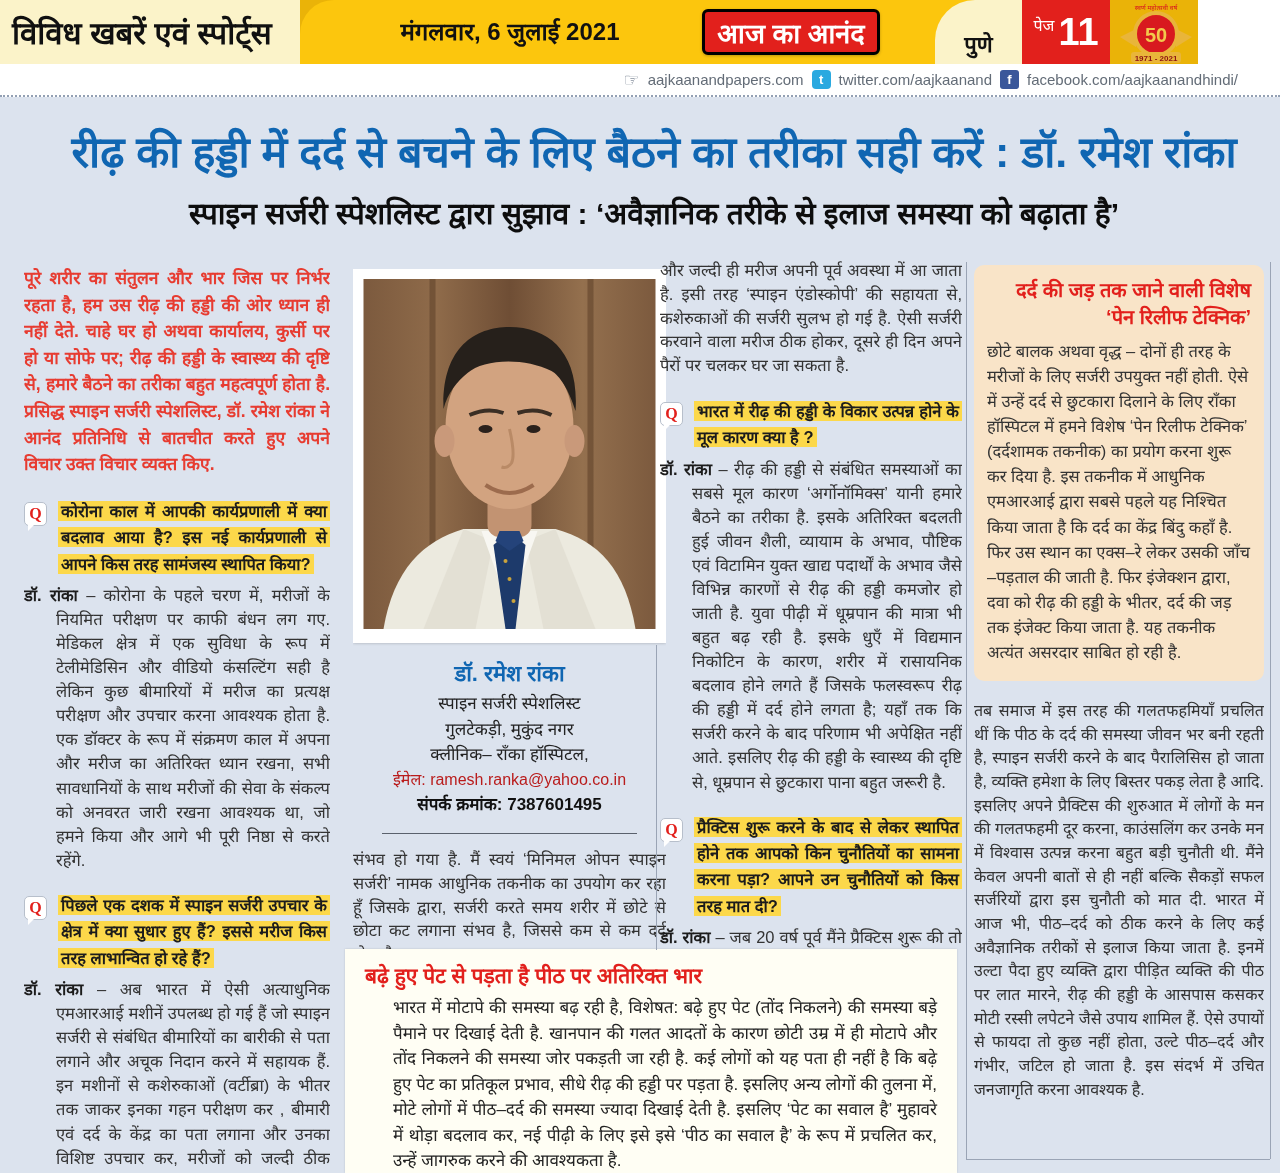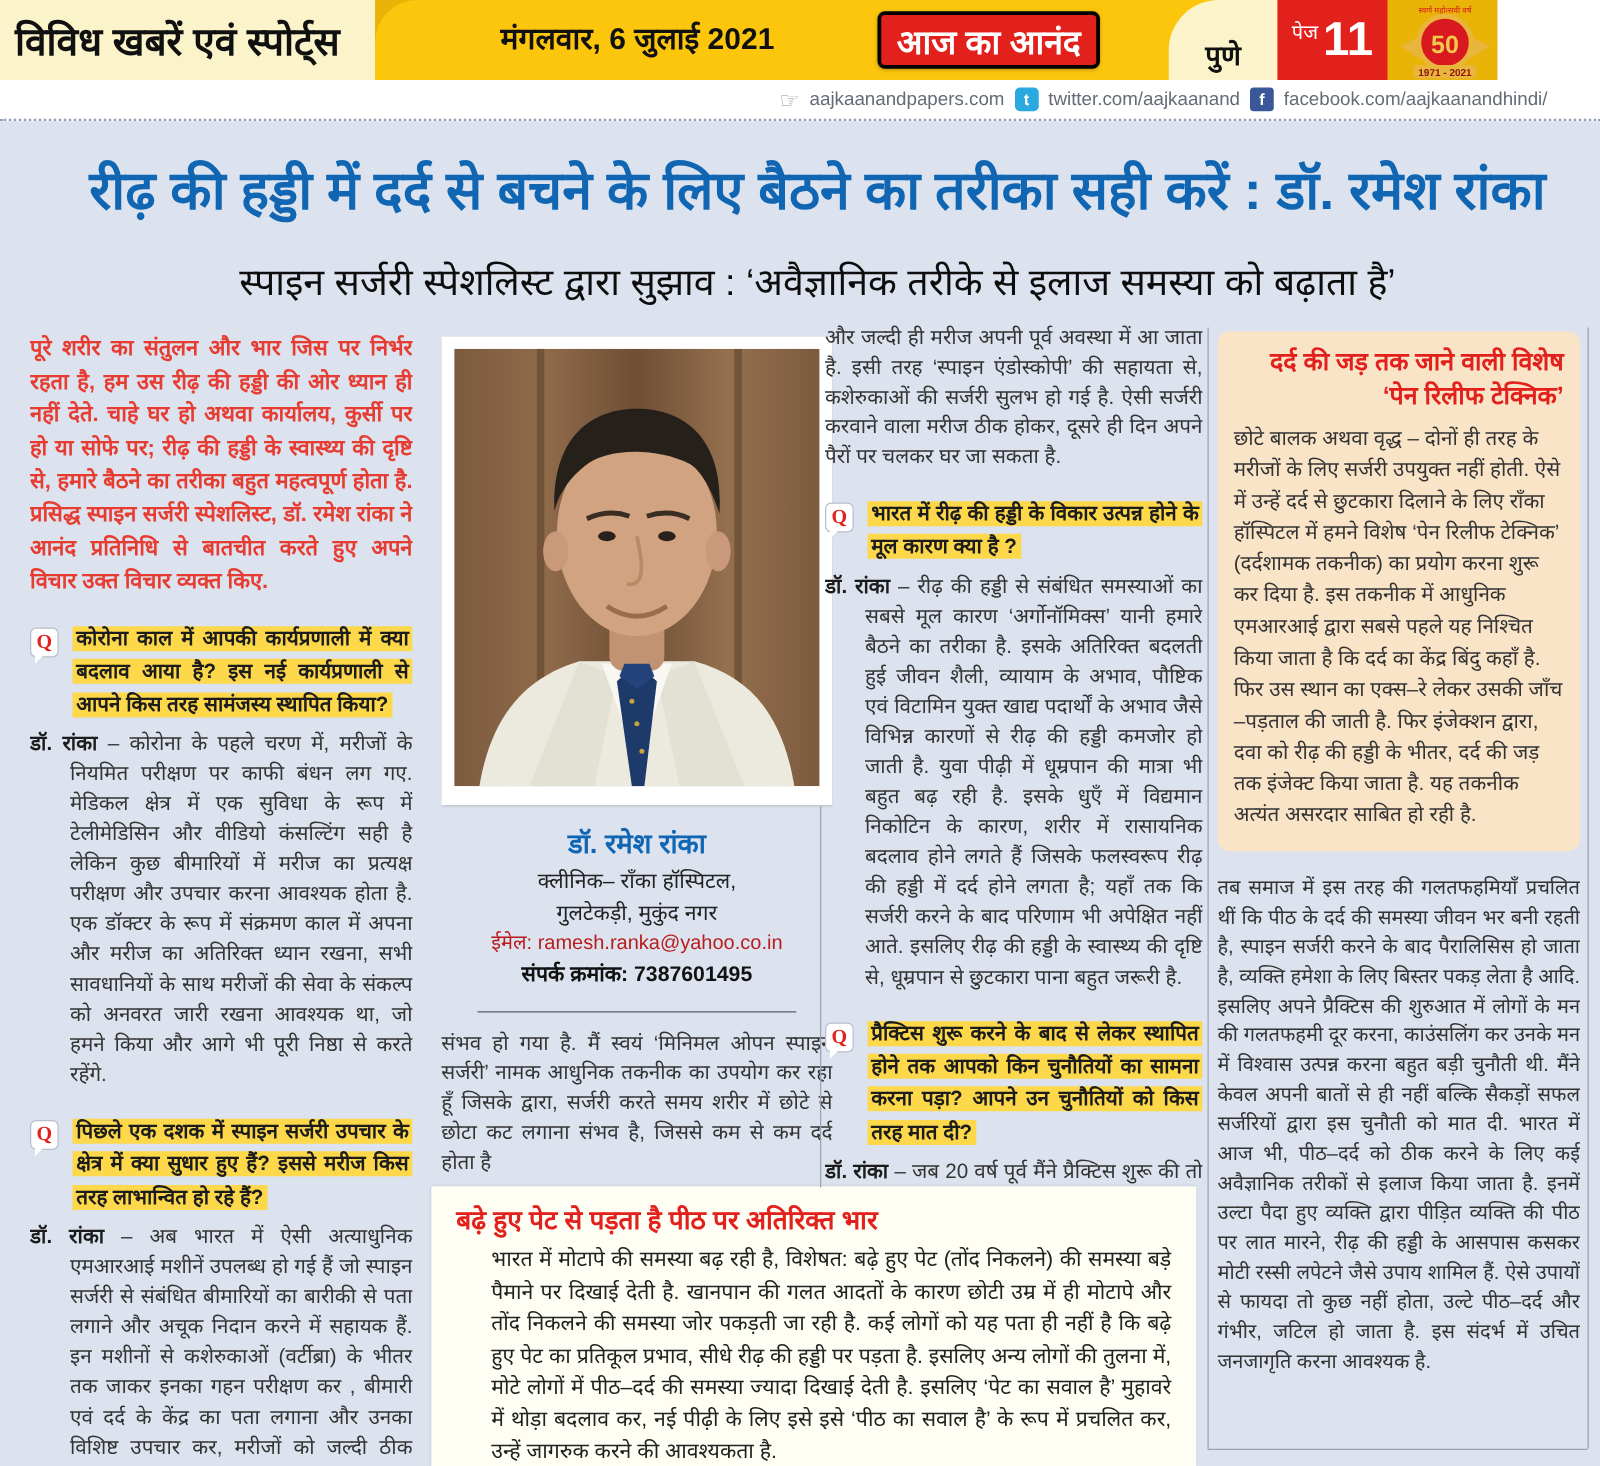--- a/index.html
+++ b/index.html
@@ -34,21 +34,21 @@
             gap:8px; padding-right:42px; font-size:15px; color:#636c77; }
   .sicon { display:inline-flex; width:19px; height:19px; border-radius:4px; color:#fff;
            align-items:center; justify-content:center; font-size:13px; font-weight:bold; }
   .hand { color:#8a93a0; font-size:18px; }
   .tw { background:#2aa9e0; }
   .fb { background:#3a579a; border-radius:3px; }
 
   
   .article { position:absolute; top:97px; left:0; width:1280px; height:1076px; background:#dce3ee;padding-left:28px; }
   .headline { padding-top:24px; text-align:center; color:#1066b2; font-size:43px; font-weight:bold; }
-  .subheadline { margin-top:24px; text-align:center; color:#0d0d0d; font-size:30px; font-weight:normal; }
+  .subheadline { margin-top:12px; text-align:center; color:#0d0d0d; font-size:30px; font-weight:bold; }
 
   .col { position:absolute; overflow:hidden; }
   .col1 { left:24px;  top:168px; width:306px; height:902px; }
   .col2 { left:342px; top:172px; width:313px; height:800px;margin-left:11px; }
   .col3 { left:660px; top:162px; width:302px; height:690px; }
   .col4 { left:974px; top:168px; width:290px; height:902px; }
 
   .body-txt { font-size:16.5px; line-height:1.44; color:#333; text-align:justify; }
   .intro { font-size:17.5px; line-height:1.52; color:#e73c31; font-weight:600; text-align:justify; }
 
@@ -183,22 +183,23 @@
           <path d="M122 206 q24 16 48 0" stroke="#9c6b4d" stroke-width="4" fill="none"></path>
           <polygon points="146,252 130,266 142,350 152,350 162,266" fill="#1d3a6b"></polygon>
           <polygon points="136,252 156,252 160,262 146,272 132,262" fill="#24437a"></polygon>
           <circle cx="146" cy="300" r="2" fill="#caa33c"></circle>
             <circle cx="150" cy="322" r="2" fill="#caa33c"></circle>
             <circle cx="142" cy="282" r="2" fill="#caa33c"></circle>
         </svg>
       </div>
       <div class="caption">
         <div class="cap-name">डॉ. रमेश रांका</div>
+        <div class="cap-line">स्पाइन सर्जरी स्पेशलिस्ट</div>
+        <div class="cap-line">गुलटेकड़ी, मुकुंद नगर</div>
         <div class="cap-line">क्लीनिक– राँका हॉस्पिटल,</div>
-        <div class="cap-line">गुलटेकड़ी, मुकुंद नगर</div>
         <div class="cap-email">ईमेल: ramesh.ranka@yahoo.co.in</div>
         <div class="cap-phone">संपर्क क्रमांक: 7387601495</div>
       </div>
       <hr class="cap-rule">
       <p class="body-txt">संभव हो गया है. मैं स्वयं ‘मिनिमल ओपन स्पाइन सर्जरी’ नामक आधुनिक तकनीक का उपयोग कर रहा हूँ जिसके द्वारा, सर्जरी करते समय शरीर में छोटे से छोटा कट लगाना संभव है, जिससे कम से कम दर्द होता है</p>
     </div>
 
     <div class="col col3">
       <p class="body-txt">और जल्दी ही मरीज अपनी पूर्व अवस्था में आ जाता है. इसी तरह ‘स्पाइन एंडोस्कोपी’ की सहायता से, कशेरुकाओं की सर्जरी सुलभ हो गई है. ऐसी सर्जरी करवाने वाला मरीज ठीक होकर, दूसरे ही दिन अपने पैरों पर चलकर घर जा सकता है.</p>
 

